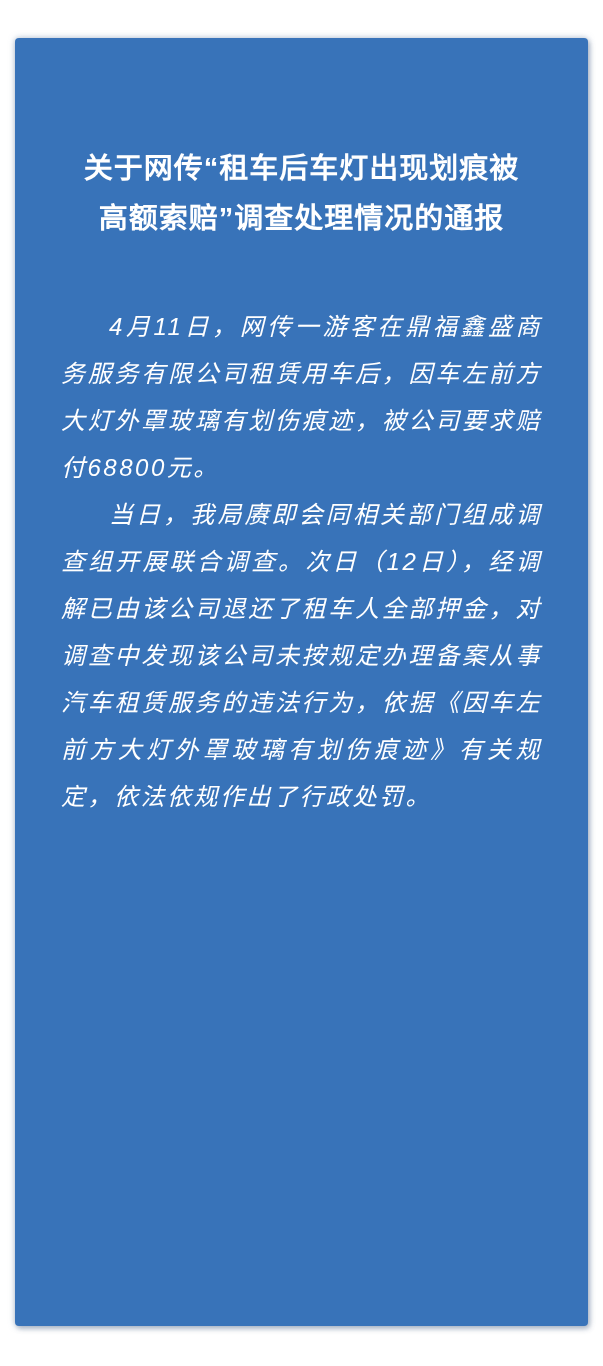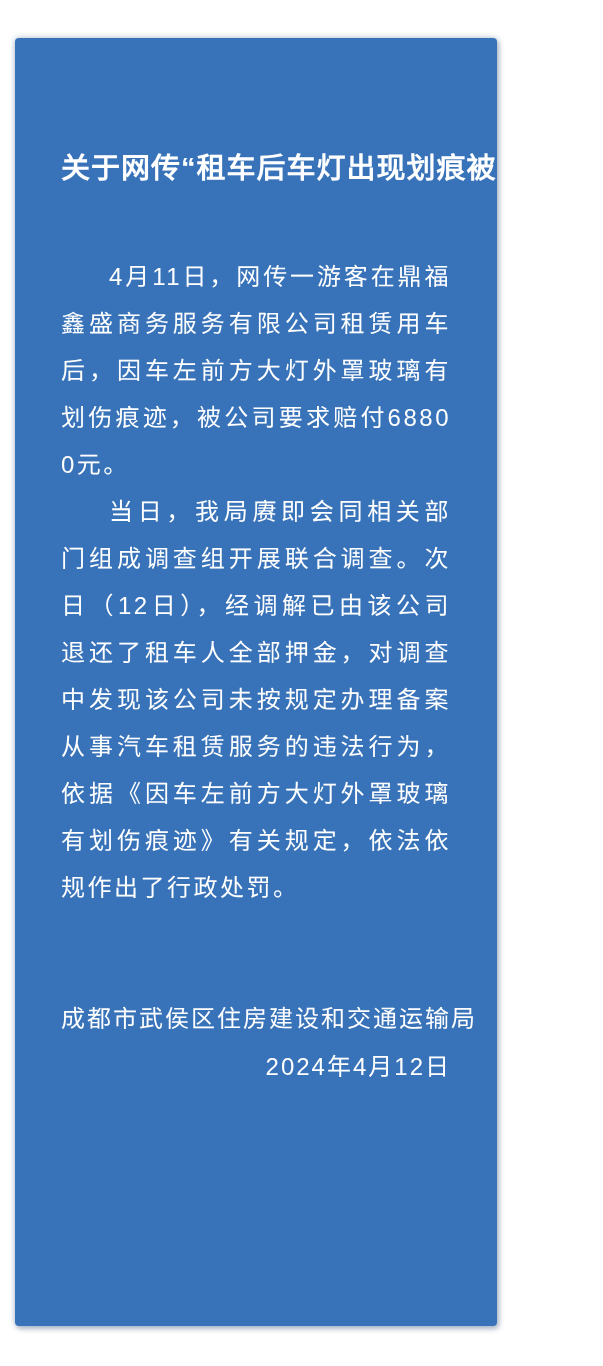--- a/index.html
+++ b/index.html
@@ -11,21 +11,21 @@
     width: 603px;
     height: 1366px;
     position: relative;
     overflow: hidden;
     font-family: "Liberation Sans", sans-serif;
   }
   .notice-card {
     position: absolute;
     left: 15px;
     top: 38px;
-    width: 482px;
+    width: 573px;
     height: 1288px;
     box-sizing: border-box;
     padding: 0 46px;
     background: #3873b9;
     border-radius: 4px;
     box-shadow: 0 0 6px rgba(110, 135, 170, 0.55), 2px 3px 5px rgba(80, 100, 130, 0.35);
     color: #ffffff;
   }
   .notice-title {
     margin: 105px 0 0 0;
@@ -48,20 +48,21 @@
     margin: 0;
     padding: 0;
     font-size: 24px;
     line-height: 47px;
     letter-spacing: 2.5px;
     text-align: justify;
     text-justify: inter-ideograph;
     word-break: break-all;
     text-indent: 2em;
     color: #ffffff;
+    font-style: italic;
   }
   .sign-block {
     margin-top: 84px;
     text-align: right;
     font-size: 24px;
     line-height: 48px;
     letter-spacing: 2px;
     color: #ffffff;
   }
   .sign-block .sign-line {
@@ -69,25 +70,22 @@
     white-space: nowrap;
   }
 </style>
 </head>
 <body>
 
 <div class="notice-card">
 
   <h1 class="notice-title">
     <span class="title-line">关于网传“租车后车灯出现划痕被</span>
+    <span class="title-line">高额索赔”调查处理情况的通报</span>
   </h1>
 
   <div class="notice-body">
     <p>4月11日，网传一游客在鼎福鑫盛商务服务有限公司租赁用车后，因车左前方大灯外罩玻璃有划伤痕迹，被公司要求赔付68800元。</p>
     <p>当日，我局赓即会同相关部门组成调查组开展联合调查。次日（12日），经调解已由该公司退还了租车人全部押金，对调查中发现该公司未按规定办理备案从事汽车租赁服务的违法行为，依据《因车左前方大灯外罩玻璃有划伤痕迹》有关规定，依法依规作出了行政处罚。</p>
   </div>
 
-  <div class="sign-block">
-    <span class="sign-line">成都市武侯区住房建设和交通运输局</span>
-    <span class="sign-line">2024年4月12日</span>
-  </div>
 
 </div>
 
 </body></html>

